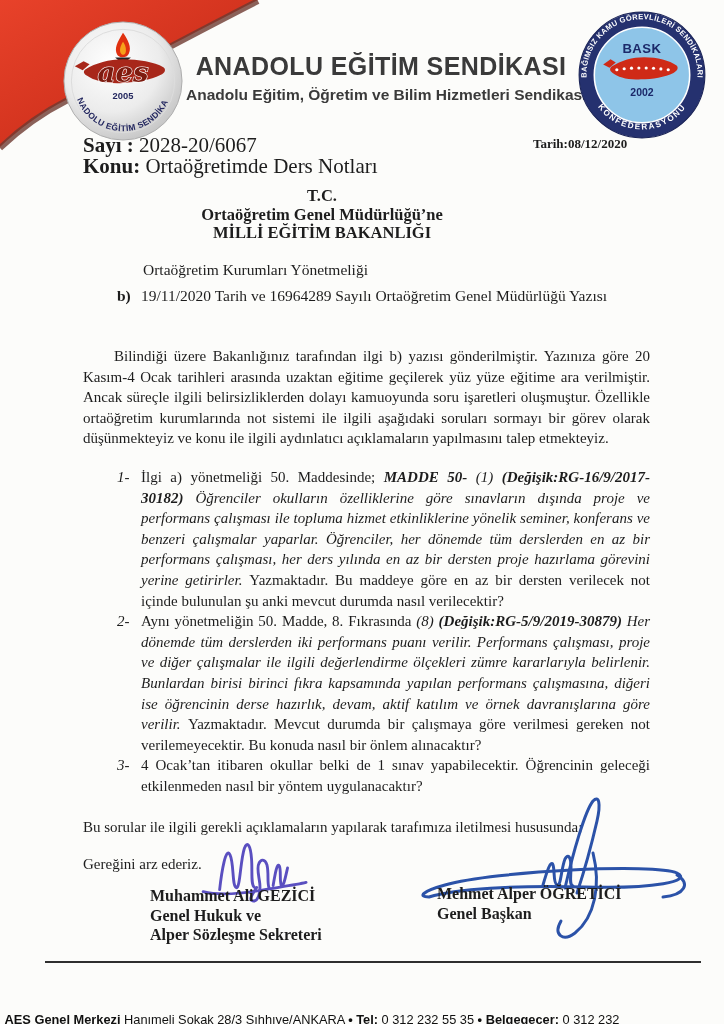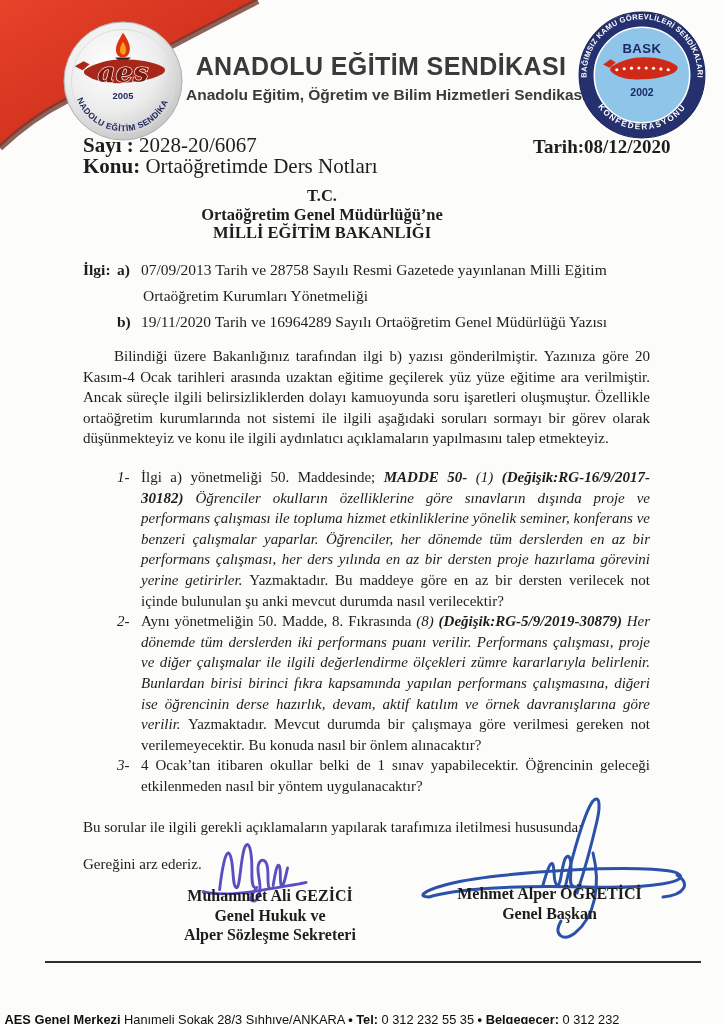--- a/index.html
+++ b/index.html
@@ -13,21 +13,21 @@
   .logo{position:absolute;}
   .logo-aes{left:62px;top:20px;width:122px;height:122px;}
   .logo-bask{left:577px;top:10px;width:130px;height:130px;}
   .title-block{position:absolute;left:186px;top:52px;width:390px;text-align:center;color:#3a3a3a;
     font-family:"Liberation Sans",sans-serif;}
   .title-block .t1{font-size:25px;font-weight:bold;letter-spacing:.4px;white-space:nowrap;}
   .title-block .t2{font-size:15.5px;font-weight:bold;margin-top:5px;white-space:nowrap;}
   
   .meta-left{position:absolute;left:83px;top:135px;font-size:21px;line-height:21px;}
   .meta-left b{display:inline-block;min-width:45px;}
-  .meta-date{position:absolute;left:533px;top:136px;font-size:19px;font-weight:bold;}
+  .meta-date{position:absolute;left:533px;top:136px;font-size:13px;font-weight:bold;}
   
   .recipient{position:absolute;left:0;top:187px;width:644px;text-align:center;
     font-weight:bold;font-size:16.5px;line-height:18.5px;}
   
   .ilgi{position:absolute;left:83px;top:257px;width:572px;font-size:15.5px;line-height:26px;}
   .ilgi-row{display:flex;}
   .ilgi-label{font-weight:bold;width:34px;flex:none;}
   .ilgi-key{font-weight:bold;width:24px;flex:none;}
   .ilgi-cont{margin-left:60px;}
   .ilgi-b{margin-left:34px;}
@@ -38,21 +38,21 @@
   .qitem{display:flex;}
   .qmark{flex:none;width:24px;font-style:italic;}
   .qtext{flex:1;text-align:justify;}
   .seg-r{font-style:normal;font-weight:normal;}
   .seg-i{font-style:italic;}
   .seg-bi{font-style:italic;font-weight:bold;}
   .seg-b{font-weight:bold;}
   .closing1{margin-top:21px;}
   .closing2{margin-top:16px;}
   
-  .sig-block{position:absolute;text-align:center;font-weight:bold;}
+  .sig-block{position:absolute;text-align:left;font-weight:bold;}
   .sig-left{left:150px;top:886px;width:240px;font-size:16px;line-height:19.5px;}
   .sig-right{left:437px;top:884px;width:225px;font-size:16px;line-height:19.5px;}
   .sig-ink{position:absolute;pointer-events:none;}
   .ink-left{left:188px;top:832px;width:125px;height:72px;}
   .ink-right{left:415px;top:793px;width:300px;height:170px;}
   
   .footer-rule{position:absolute;left:45px;top:961px;width:656px;border-top:2.5px solid #2f2f2f;}
   .footer{position:absolute;left:0;top:968px;width:624px;text-align:center;
     font-family:"Liberation Sans",sans-serif;font-size:12.8px;line-height:17.5px;color:#101010;margin-top:43px;}
   .footer .seg-b{font-style:normal;}
@@ -136,25 +136,20 @@
   </div>
   <div class="meta-date">Tarih:08/12/2020</div>
 
   <div class="recipient">
     <div>T.C.</div>
     <div>Ortaöğretim Genel Müdürlüğü’ne</div>
     <div>MİLLİ EĞİTİM BAKANLIĞI</div>
   </div>
 
   <div class="ilgi">
-    <div class="ilgi-row">
-      <span class="ilgi-label">İlgi:</span>
-      <span class="ilgi-key">a)</span>
-      <span>07/09/2013 Tarih ve 28758 Sayılı Resmi Gazetede yayınlanan Milli Eğitim</span>
-    </div>
     <div class="ilgi-cont">Ortaöğretim Kurumları Yönetmeliği</div>
     <div class="ilgi-row ilgi-b">
       <span class="ilgi-key">b)</span>
       <span>19/11/2020 Tarih ve 16964289 Sayılı Ortaöğretim Genel Müdürlüğü Yazısı</span>
     </div>
   </div>
 
   <div class="bodyflow">
     <p class="intro" style="margin:0">Bilindiği üzere Bakanlığınız tarafından ilgi b) yazısı gönderilmiştir. Yazınıza göre 20 Kasım-4 Ocak tarihleri arasında uzaktan eğitime geçilerek yüz yüze eğitime ara verilmiştir. Ancak süreçle ilgili belirsizliklerden dolayı kamuoyunda soru işaretleri oluşmuştur. Özellikle ortaöğretim kurumlarında not sistemi ile ilgili aşağıdaki soruları sormayı bir görev olarak düşünmekteyiz ve konu ile ilgili aydınlatıcı açıklamaların yapılmasını talep etmekteyiz.</p>
 

